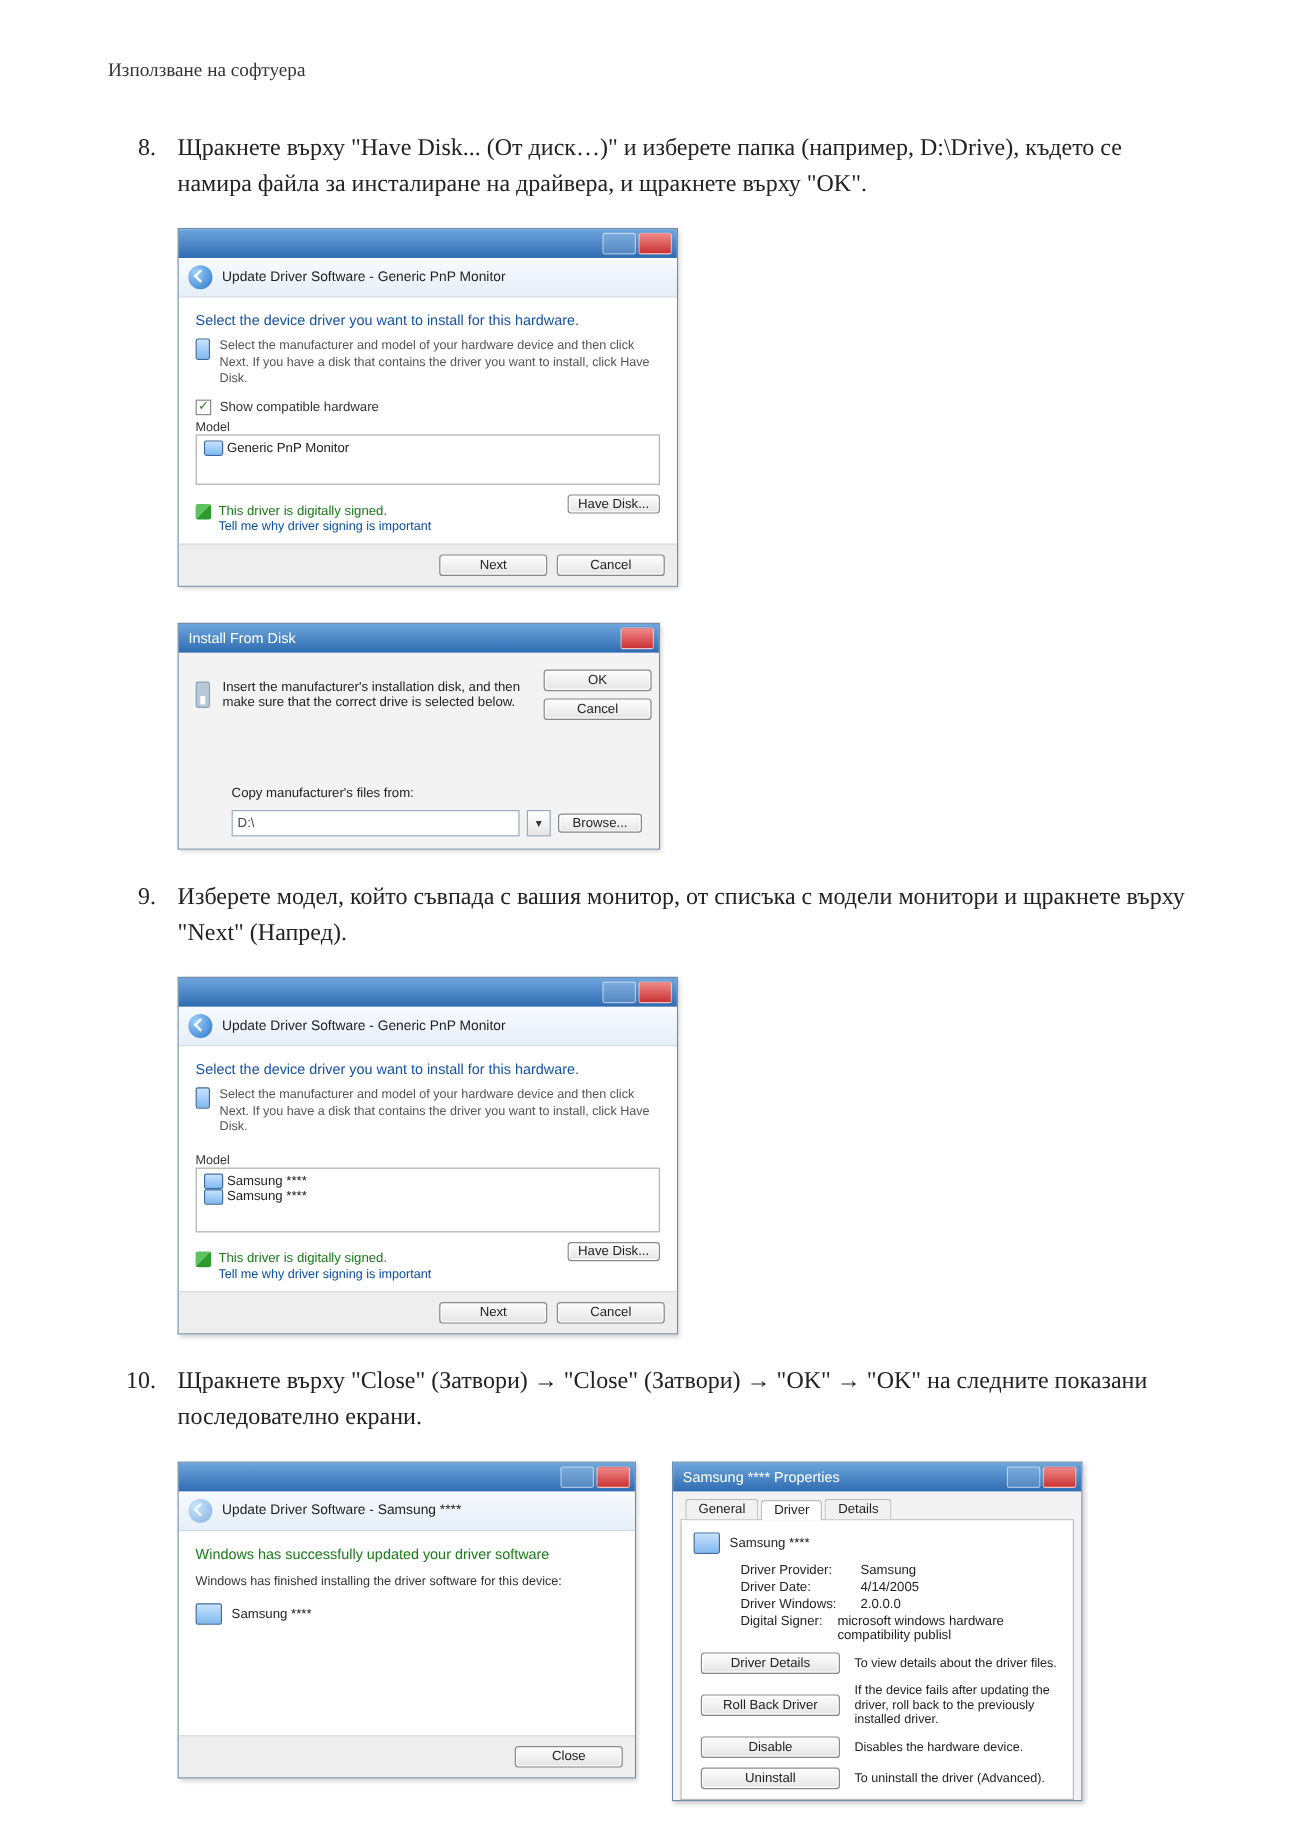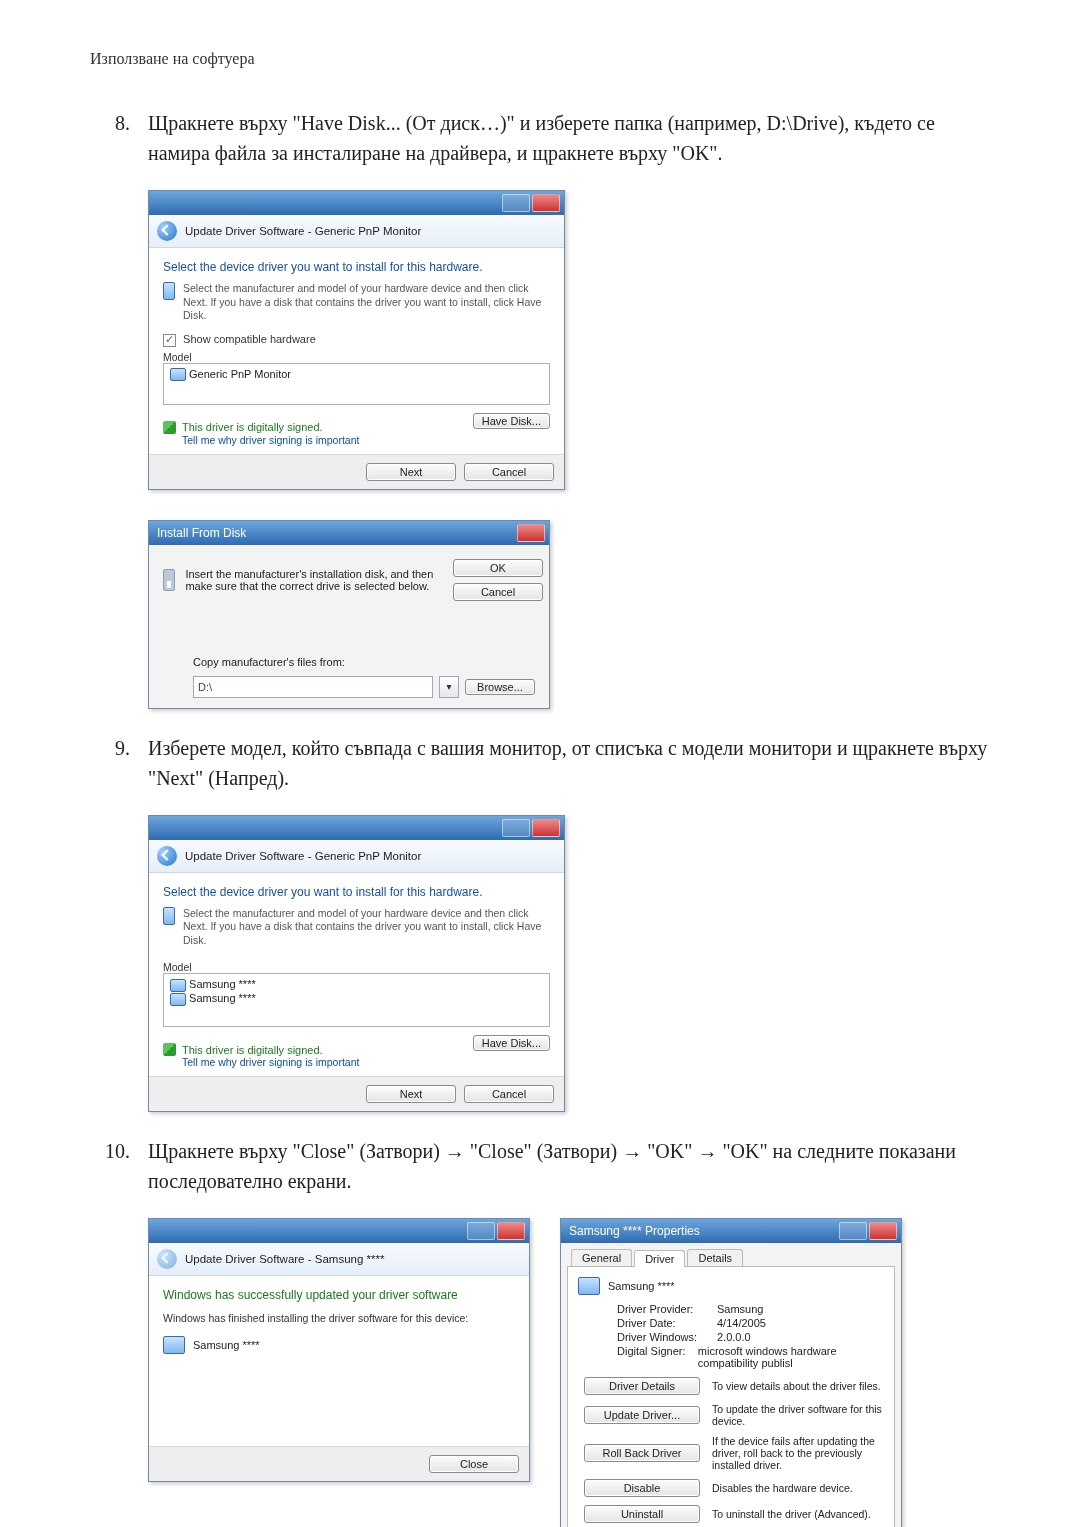--- a/index.html
+++ b/index.html
@@ -375,24 +375,20 @@
           <div class="proprow">
               <span class="lbl">Digital Signer:</span>
               <span class="val">microsoft windows hardware compatibility publisl</span>
             </div>
 
           <div class="propbtnrow">
               <div class="btn">Driver Details</div>
               <div class="desc">To view details about the driver files.</div>
             </div>
           <div class="propbtnrow">
-              <div class="btn">Update Driver...</div>
-              <div class="desc">To update the driver software for this device.</div>
-            </div>
-          <div class="propbtnrow">
               <div class="btn">Roll Back Driver</div>
               <div class="desc">If the device fails after updating the driver, roll back to the previously installed driver.</div>
             </div>
           <div class="propbtnrow">
               <div class="btn">Disable</div>
               <div class="desc">Disables the hardware device.</div>
             </div>
           <div class="propbtnrow">
               <div class="btn">Uninstall</div>
               <div class="desc">To uninstall the driver (Advanced).</div>

